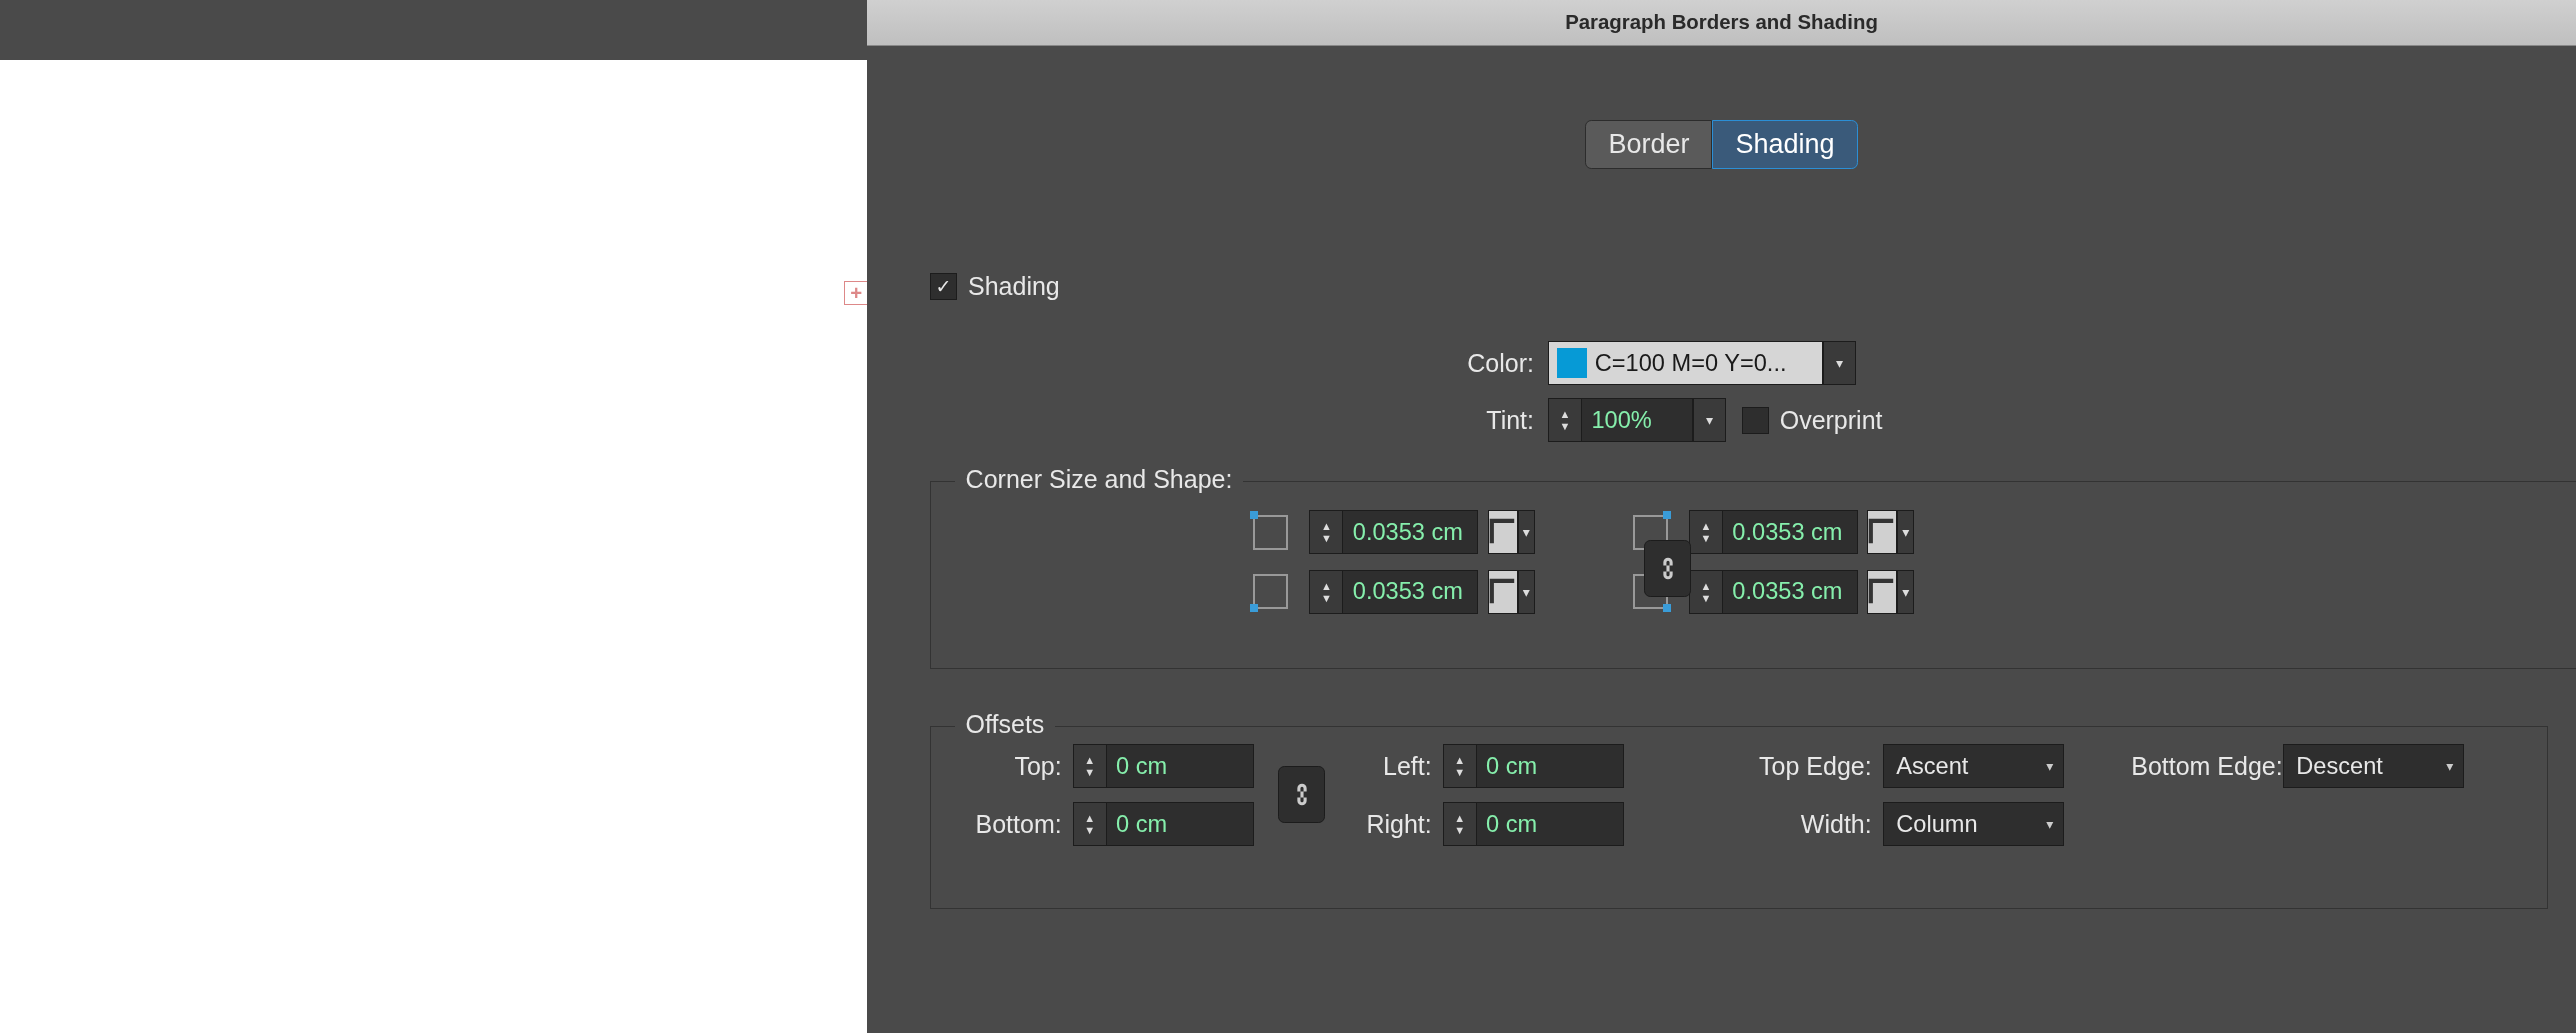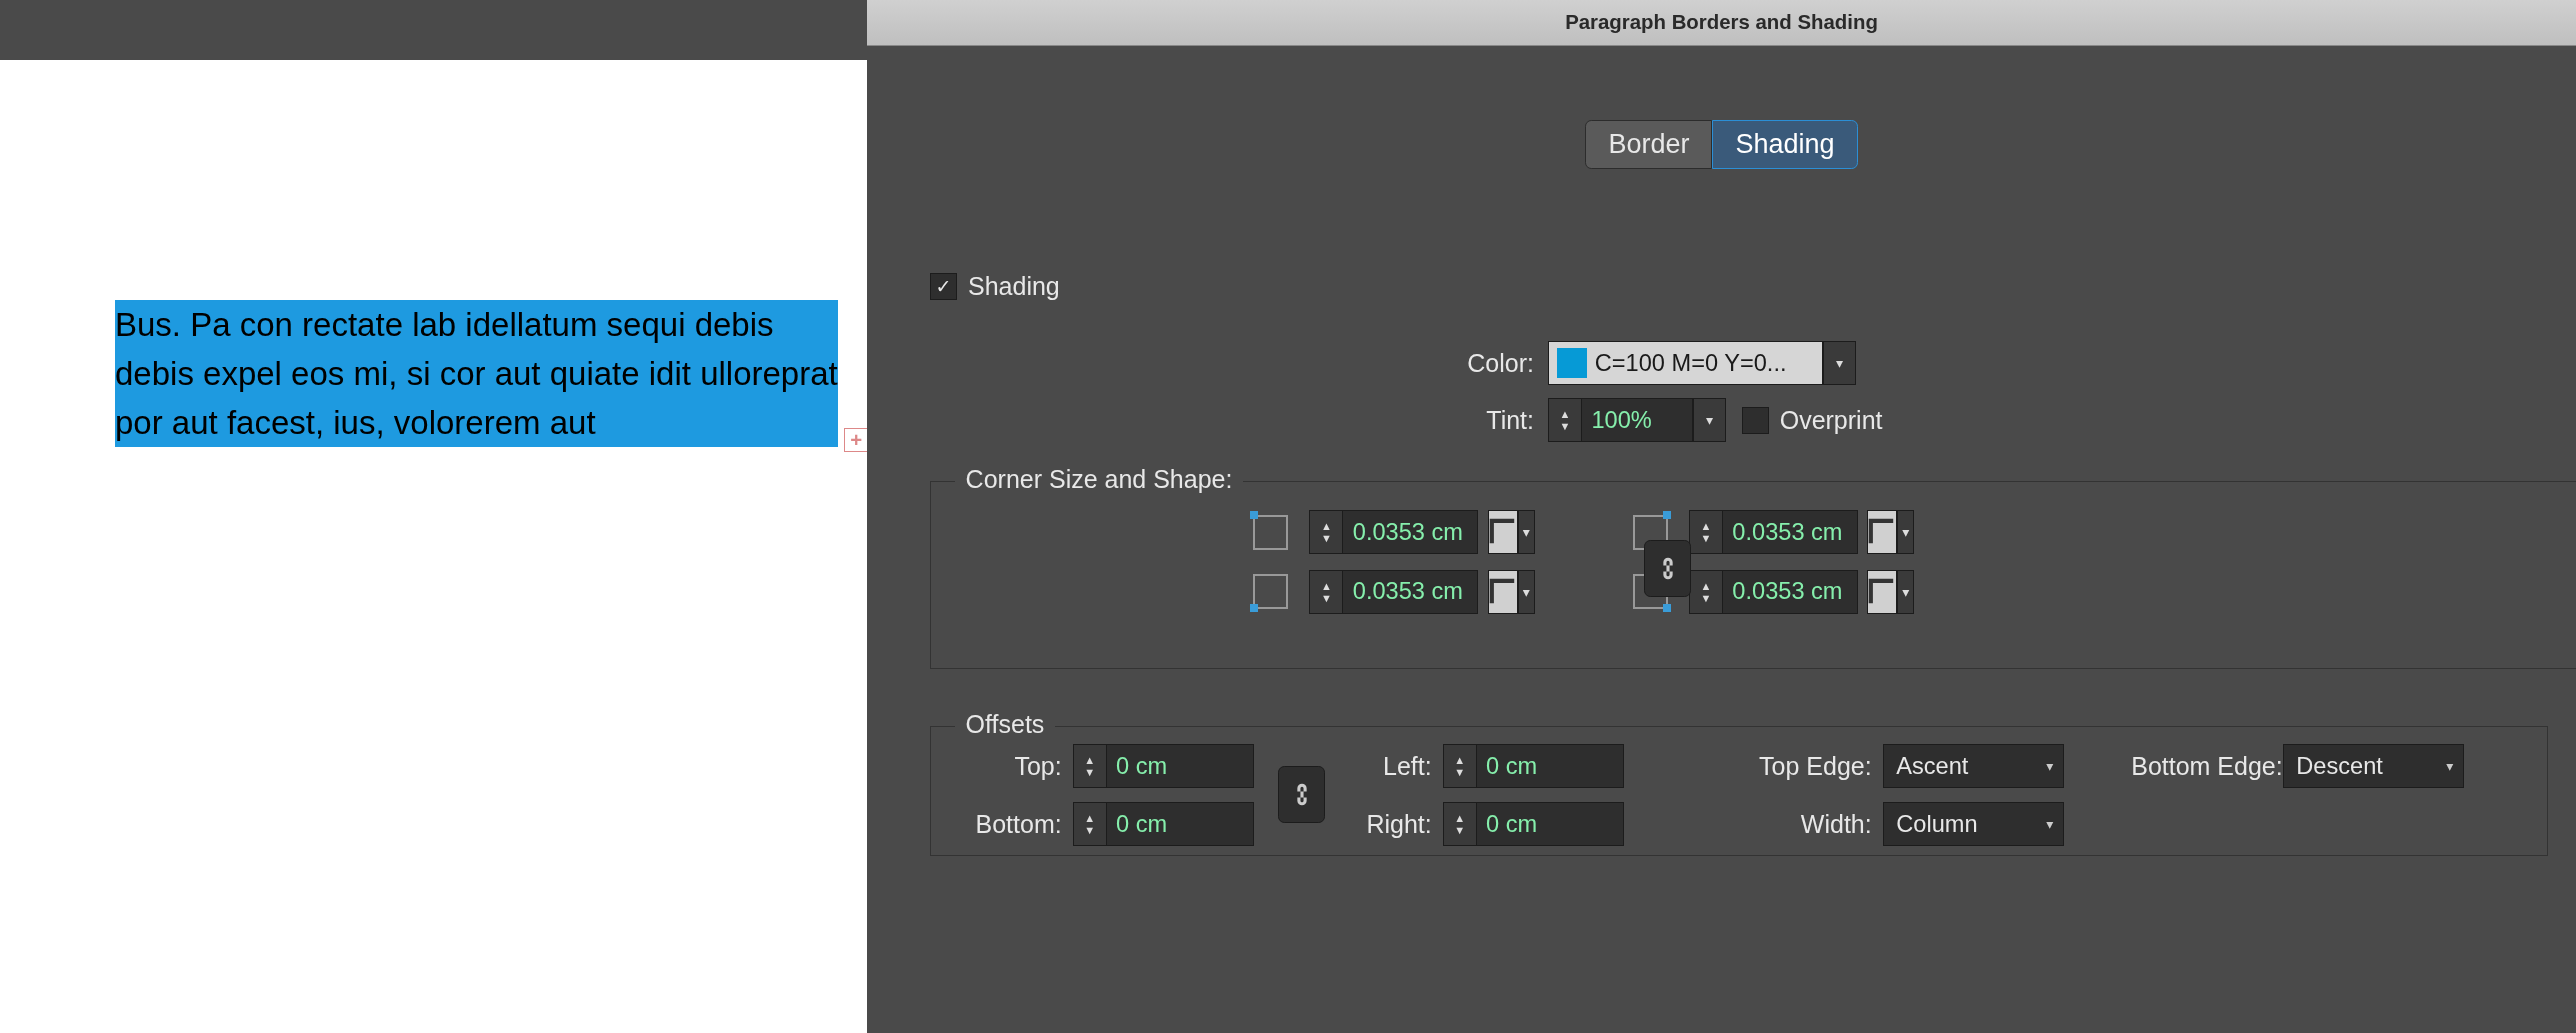--- a/index.html
+++ b/index.html
@@ -217,21 +217,21 @@
   .corner-box {
     left: 63px;
     top: 361px;
     width: 1792px;
     height: 188px;
   }
   .offsets-box {
     left: 63px;
     top: 606px;
     width: 1618px;
-    height: 130px;
+    height: 183px;
   }
 
   
   .corner-grid {
     display: grid;
     grid-template-columns: 47px auto 47px 79px 47px auto 47px;
     column-gap: 9.4px;
     row-gap: 15.7px;
     position: absolute;
     left: 322px;
@@ -326,21 +326,20 @@
     gap: 22px;
   }
   .check-row { display: flex; align-items: center; gap: 14px; }
 
 </style>
 </head>
 <body>
 
 <div class="doc-page">
   <div class="text-frame">
-    <div class="para para-shaded">Bus. Pa con rectate lab idellatum sequi debis debis expel eos mi, si cor aut quiate idit ulloreprat por aut facest, ius, volorerem aut</div>
     <div class="overset-plus">+</div>
   </div>
 </div>
 
 <div class="dialog">
   <div class="titlebar">
     <span class="titlebar-text">Paragraph Borders and Shading</span>
   </div>
   <div class="dialog-body">
 

